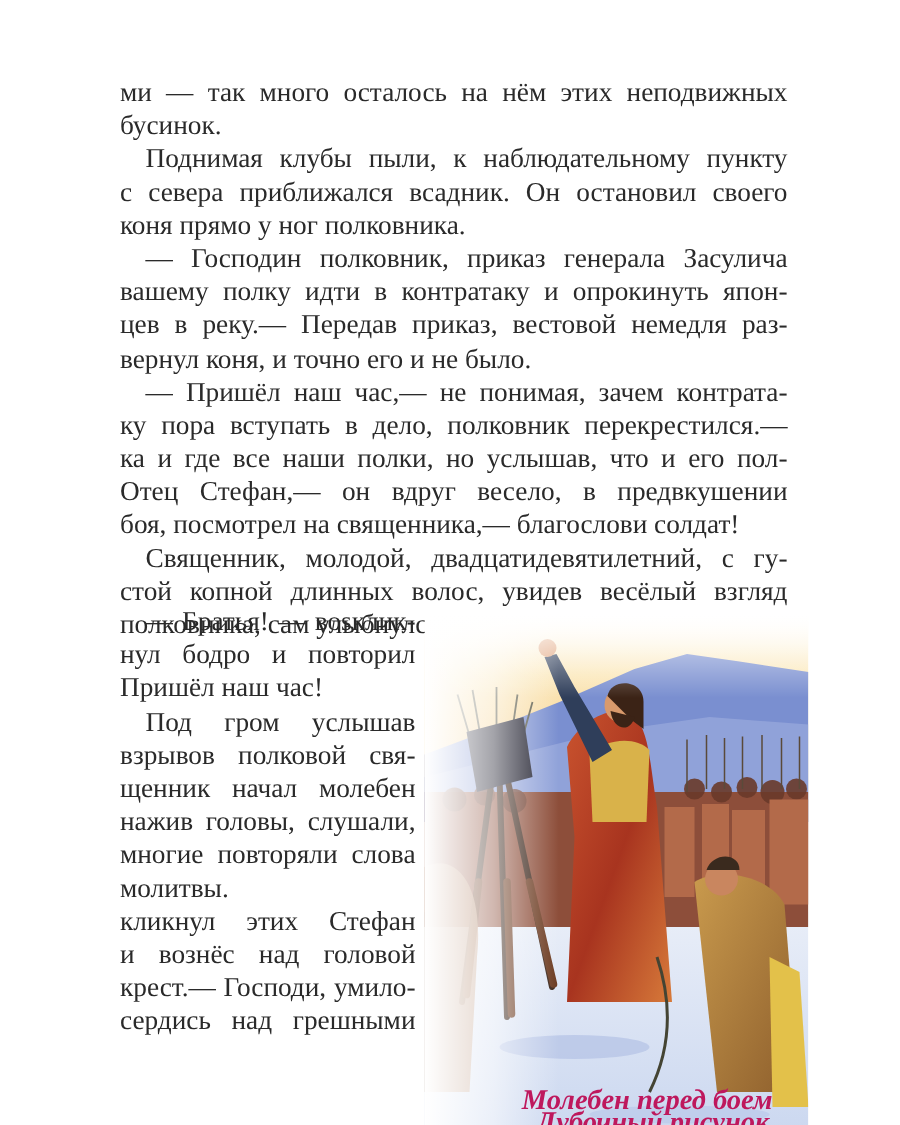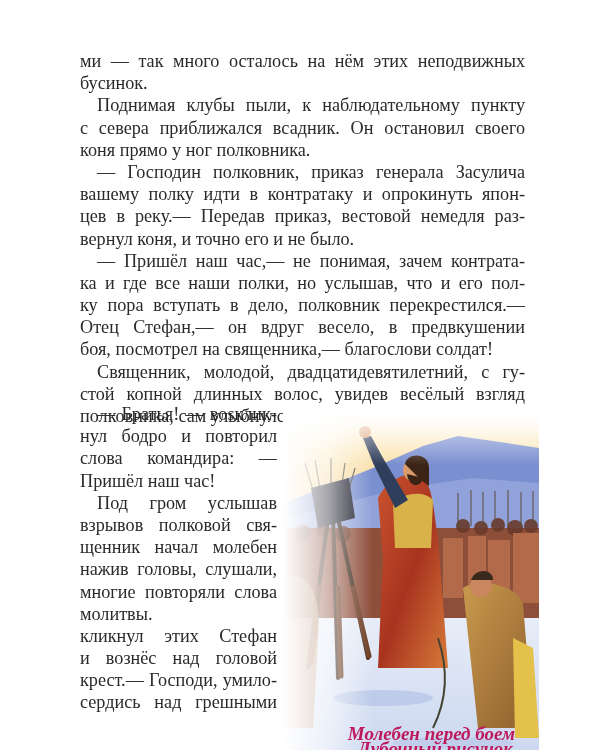--- a/index.html
+++ b/index.html
@@ -89,33 +89,32 @@
       <span class="line">ми — так много осталось на нём этих неподвижных</span>
       <span class="line last">бусинок.</span>
       <span class="line indent">Поднимая клубы пыли, к наблюдательному пункту</span>
       <span class="line">с севера приближался всадник. Он остановил своего</span>
       <span class="line last">коня прямо у ног полковника.</span>
       <span class="line indent">— Господин полковник, приказ генерала Засулича</span>
       <span class="line">вашему полку идти в контратаку и опрокинуть япон-</span>
       <span class="line">цев в реку.— Передав приказ, вестовой немедля раз-</span>
       <span class="line last">вернул коня, и точно его и не было.</span>
       <span class="line indent">— Пришёл наш час,— не понимая, зачем контрата-</span>
+      <span class="line">ку пора вступать в дело, полковник перекрестился.—</span>
       <span class="line">ка и где все наши полки, но услышав, что и его пол-</span>
-      <span class="line">ку пора вступать в дело, полковник перекрестился.—</span>
       <span class="line">Отец Стефан,— он вдруг весело, в предвкушении</span>
       <span class="line last">боя, посмотрел на священника,— благослови солдат!</span>
       <span class="line indent">Священник, молодой, двадцатидевятилетний, с гу-</span>
       <span class="line">стой копной длинных волос, увидев весёлый взгляд</span>
       <span class="line last">полковника, сам улыбнулся. Развернулся к солдатам.</span>
     </div>
 
   <div class="text-side" id="side-text">
       <span class="line indent">— Братья! — воsклик-</span>
       <span class="line">нул бодро и повторил</span>
-      <span class="line">слова командира: —</span>
       <span class="line last">Пришёл наш час!</span>
       <span class="line indent">Под гром услышав</span>
       <span class="line">взрывов полковой свя-</span>
       <span class="line">щенник начал молебен</span>
       <span class="line">нажив головы, слушали,</span>
       <span class="line">многие повторяли слова</span>
       <span class="line last">молитвы.</span>
       <span class="line">кликнул этих Стефан</span>
       <span class="line">и вознёс над головой</span>
       <span class="line">крест.— Господи, умило-</span>

